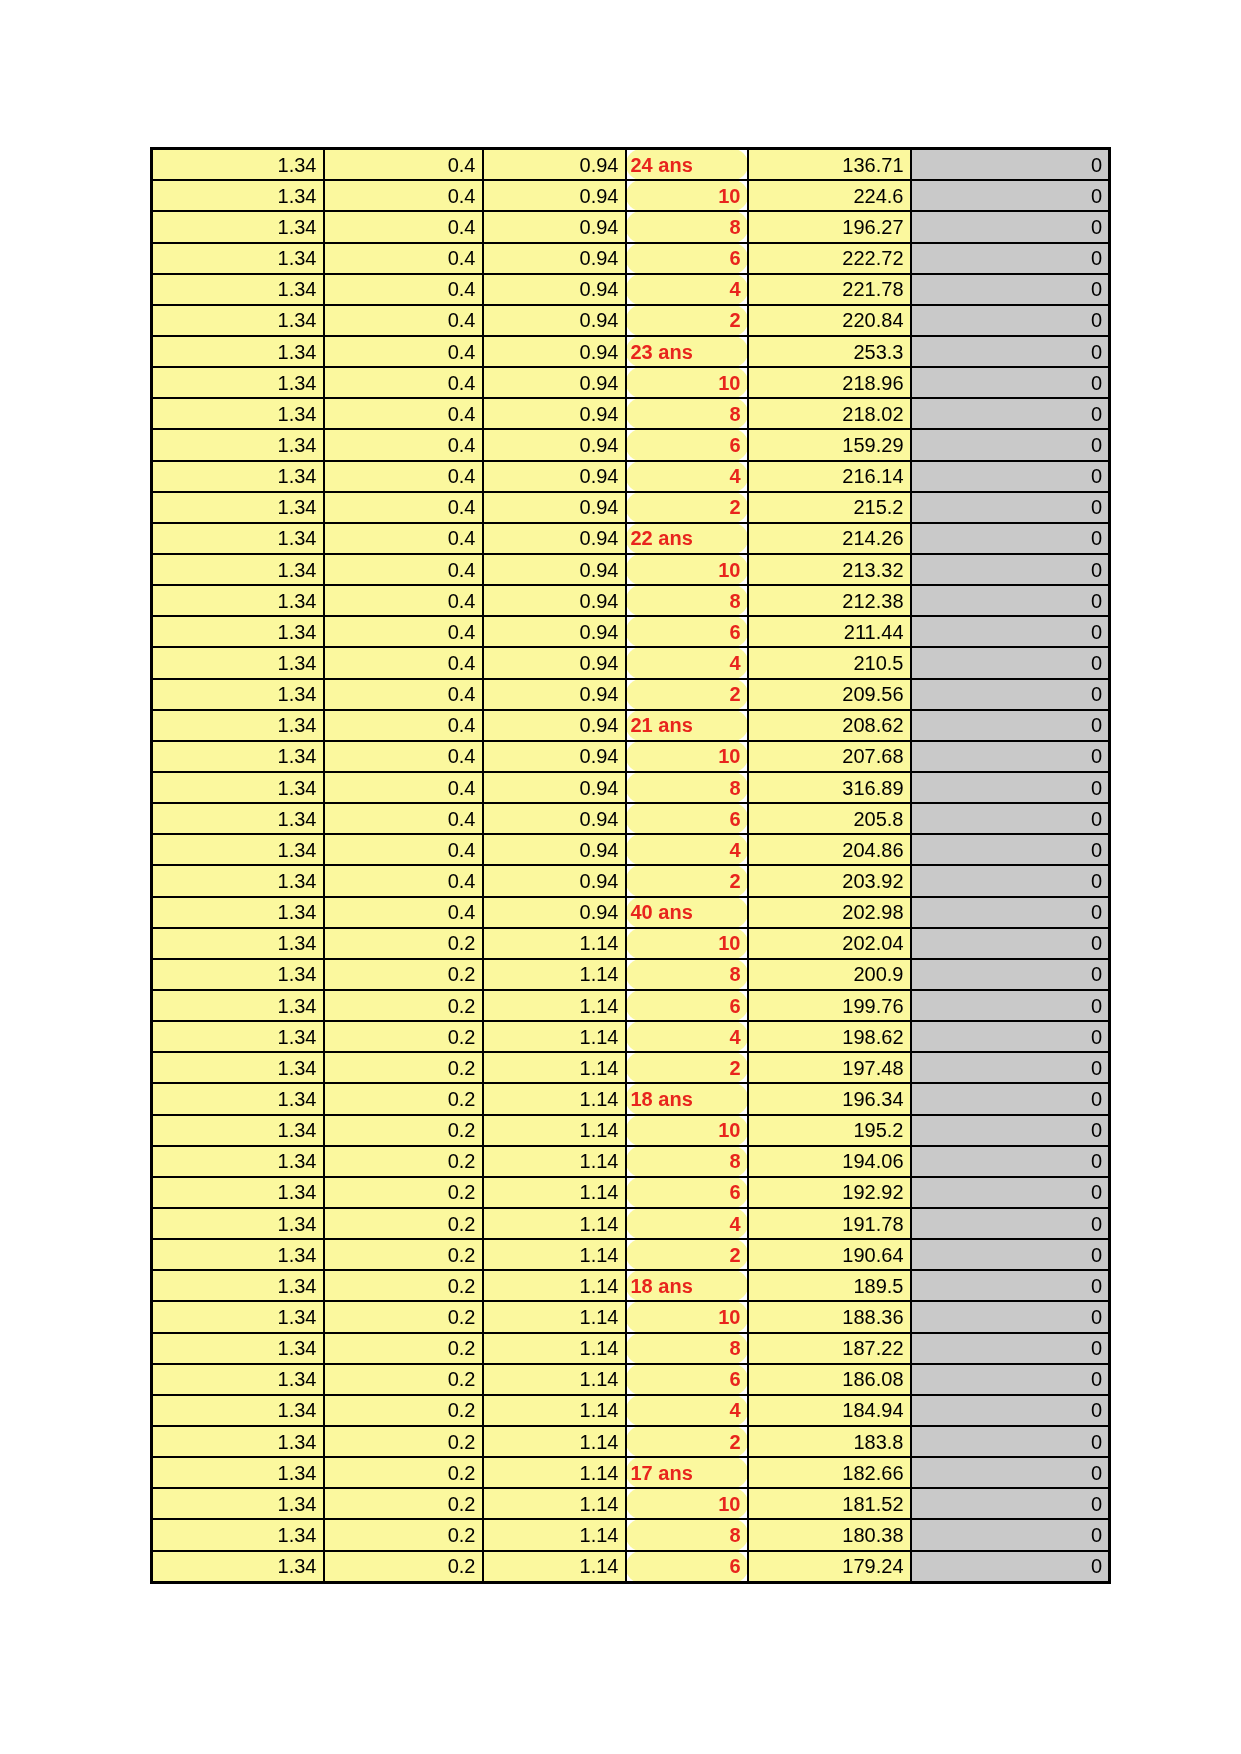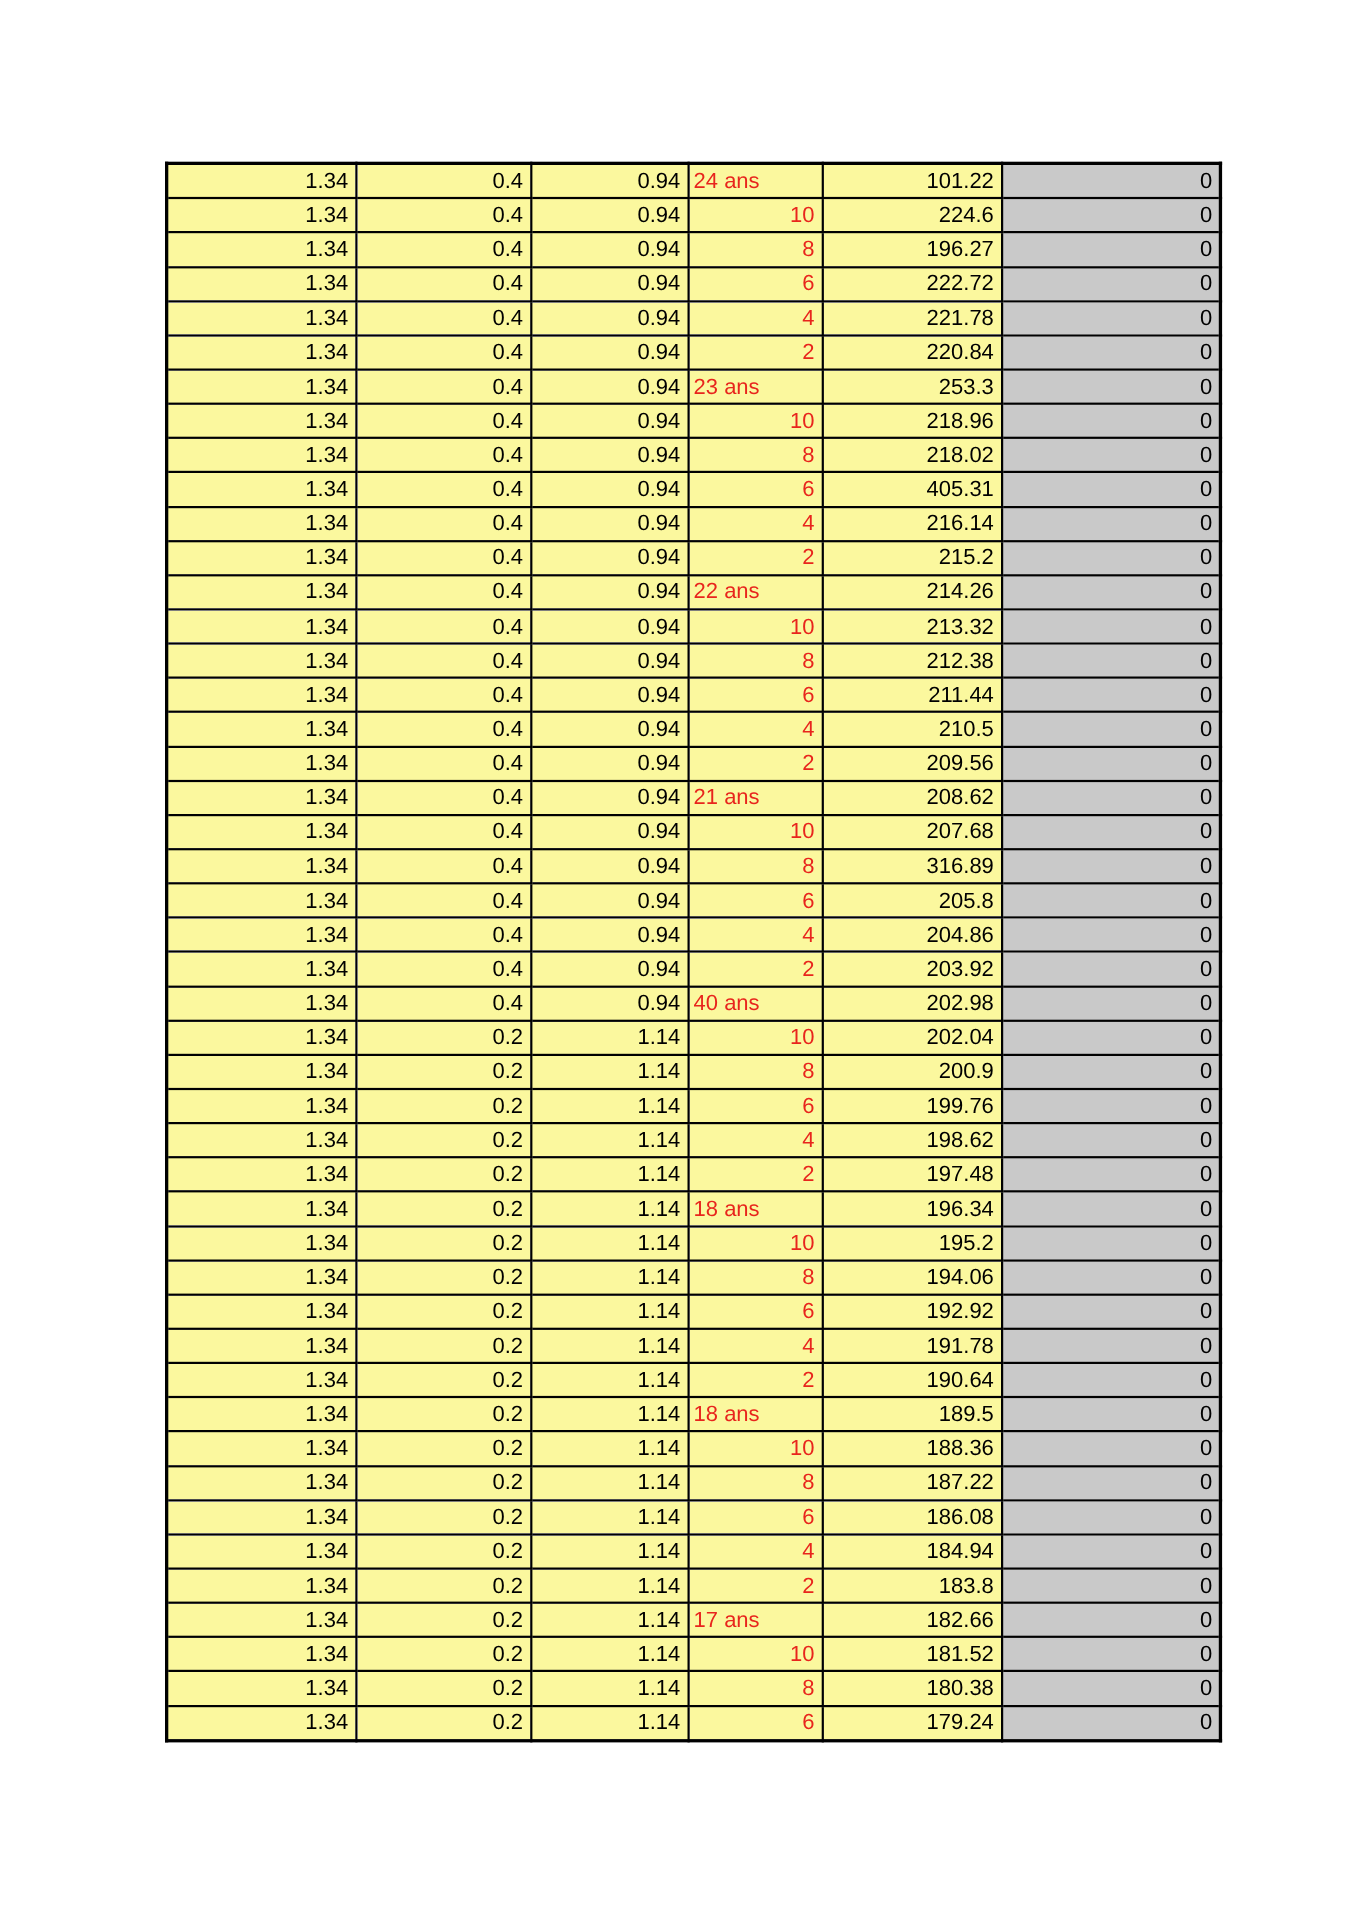--- a/index.html
+++ b/index.html
@@ -22,21 +22,21 @@
   td{
     border:2px solid var(--border);
     background:var(--yellow);
     font-size:20px;color:#000;
     text-align:right;vertical-align:middle;
     padding:0 6px 0 2px;
     white-space:nowrap;overflow:hidden;
     line-height:1;
   }
   td.gray{background:var(--gray);}
-  td.age{color:var(--red);font-weight:normal;}
+  td.age{color:var(--red);font-weight:bold;border-radius:15px;}
   td.age.year{text-align:left;padding-left:4px;}
 </style>
 </head>
 <body>
 
 <div class="page">
   <table class="sheet-table">
     <colgroup>
       <col style="width:172px">
       <col style="width:159px">
@@ -44,21 +44,21 @@
       <col style="width:122px">
       <col style="width:163px">
       <col style="width:199px">
     </colgroup>
     <tbody>
   <tr>
     <td>1.34</td>
     <td>0.4</td>
     <td>0.94</td>
     <td class="age year">24 ans</td>
-    <td>101.22</td>
+    <td>136.71</td>
     <td class="gray">0</td>
   </tr>
 
   <tr>
     <td>1.34</td>
     <td>0.4</td>
     <td>0.94</td>
     <td class="age">10</td>
     <td>224.6</td>
     <td class="gray">0</td>
@@ -125,21 +125,21 @@
     <td class="age">8</td>
     <td>218.02</td>
     <td class="gray">0</td>
   </tr>
 
   <tr>
     <td>1.34</td>
     <td>0.4</td>
     <td>0.94</td>
     <td class="age">6</td>
-    <td>405.31</td>
+    <td>159.29</td>
     <td class="gray">0</td>
   </tr>
 
   <tr>
     <td>1.34</td>
     <td>0.4</td>
     <td>0.94</td>
     <td class="age">4</td>
     <td>216.14</td>
     <td class="gray">0</td>

